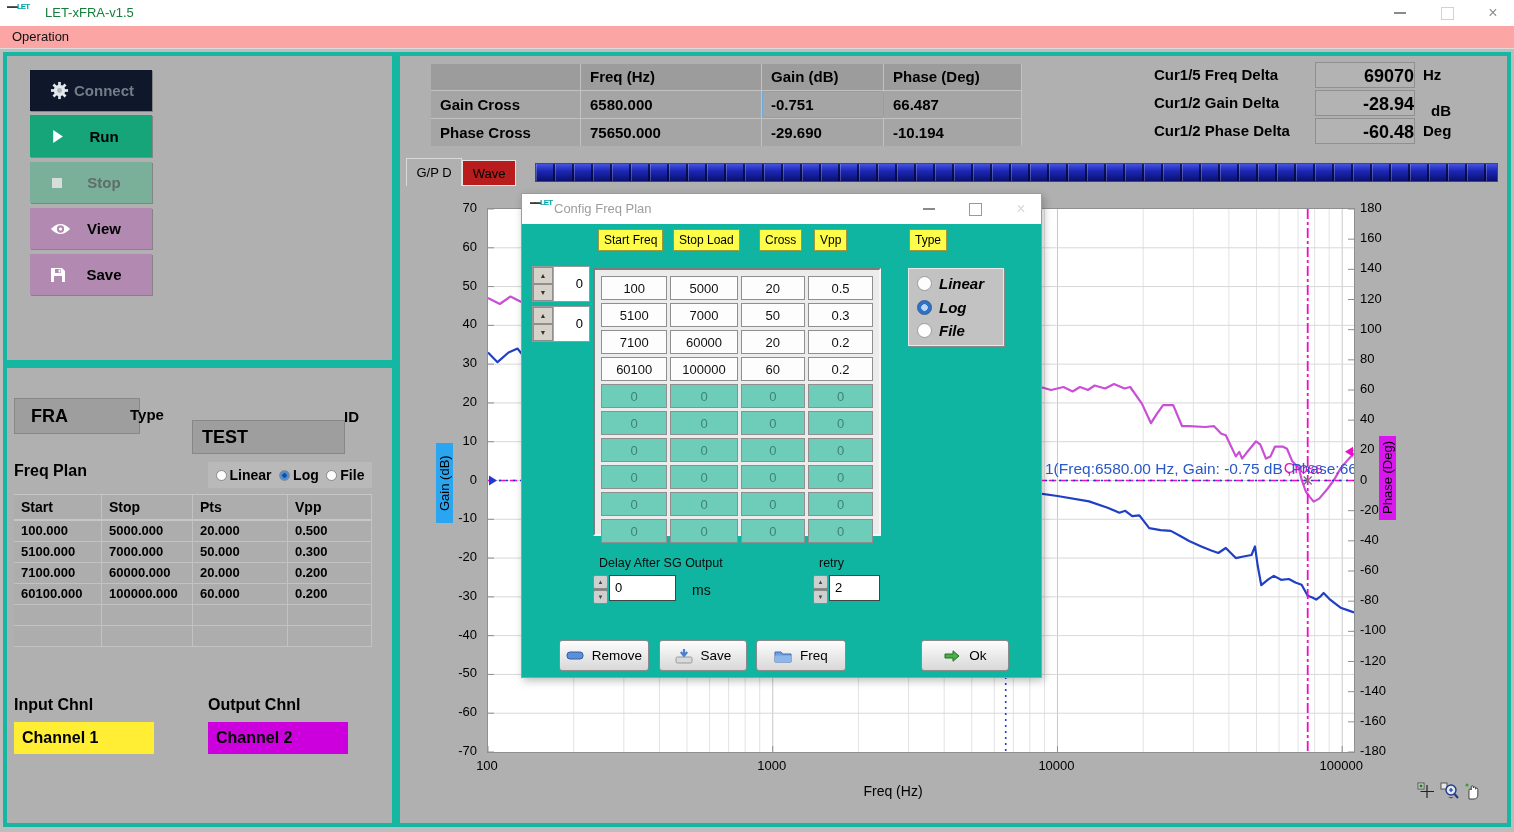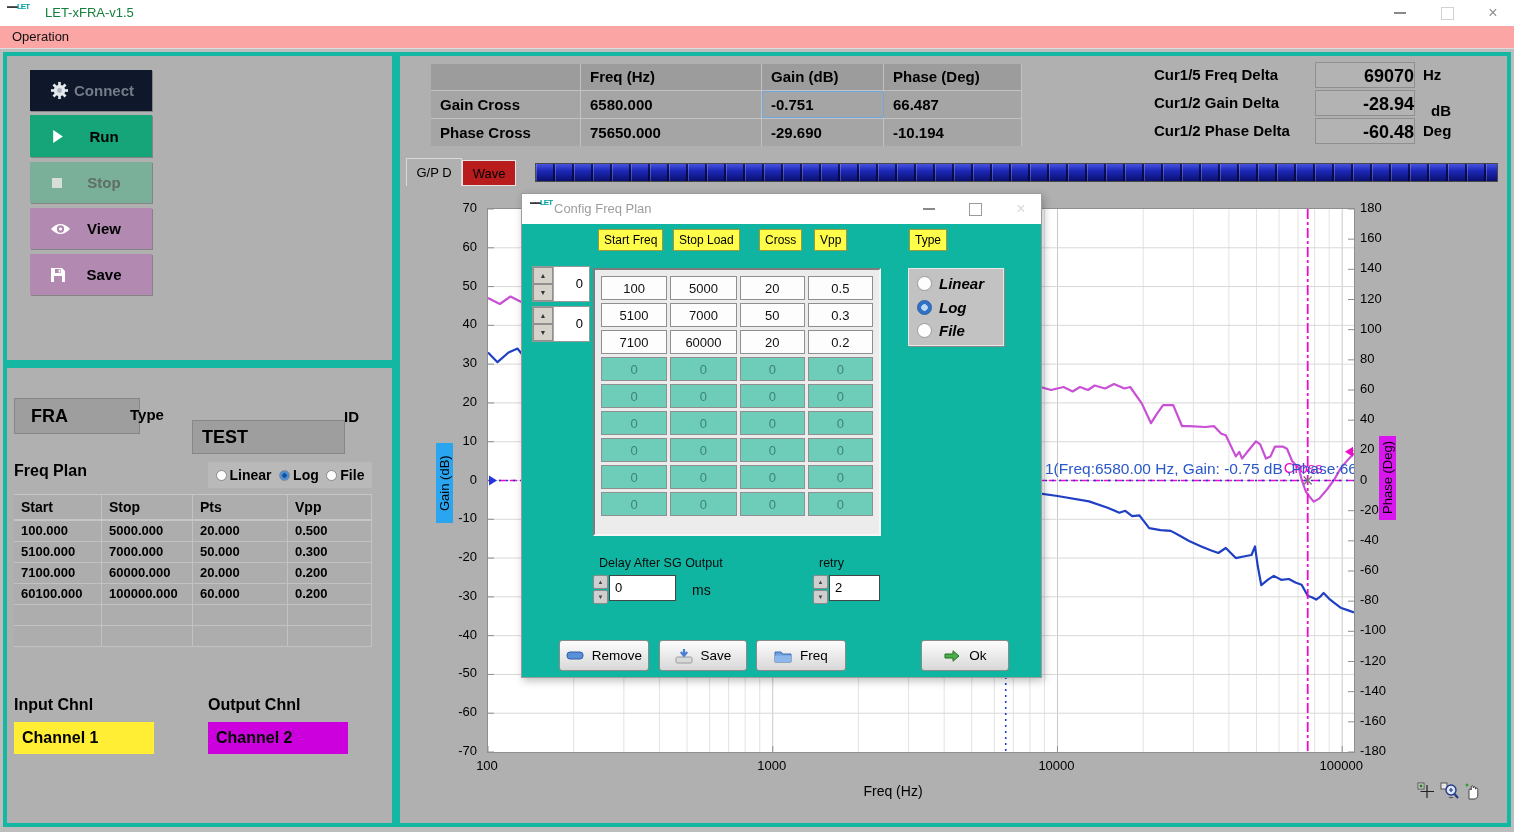--- a/index.html
+++ b/index.html
@@ -505,20 +505,26 @@
               <td>7000</td>
               <td>50</td>
               <td>0.3</td>
             </tr>
             <tr class="filled">
               <td>7100</td>
               <td>60000</td>
               <td>20</td>
               <td>0.2</td>
             </tr>
+            <tr class="filled">
+              <td>60100</td>
+              <td>100000</td>
+              <td>60</td>
+              <td>0.2</td>
+            </tr>
             <tr class="zero">
               <td>0</td>
               <td>0</td>
               <td>0</td>
               <td>0</td>
             </tr>
             <tr class="zero">
               <td>0</td>
               <td>0</td>
               <td>0</td>

